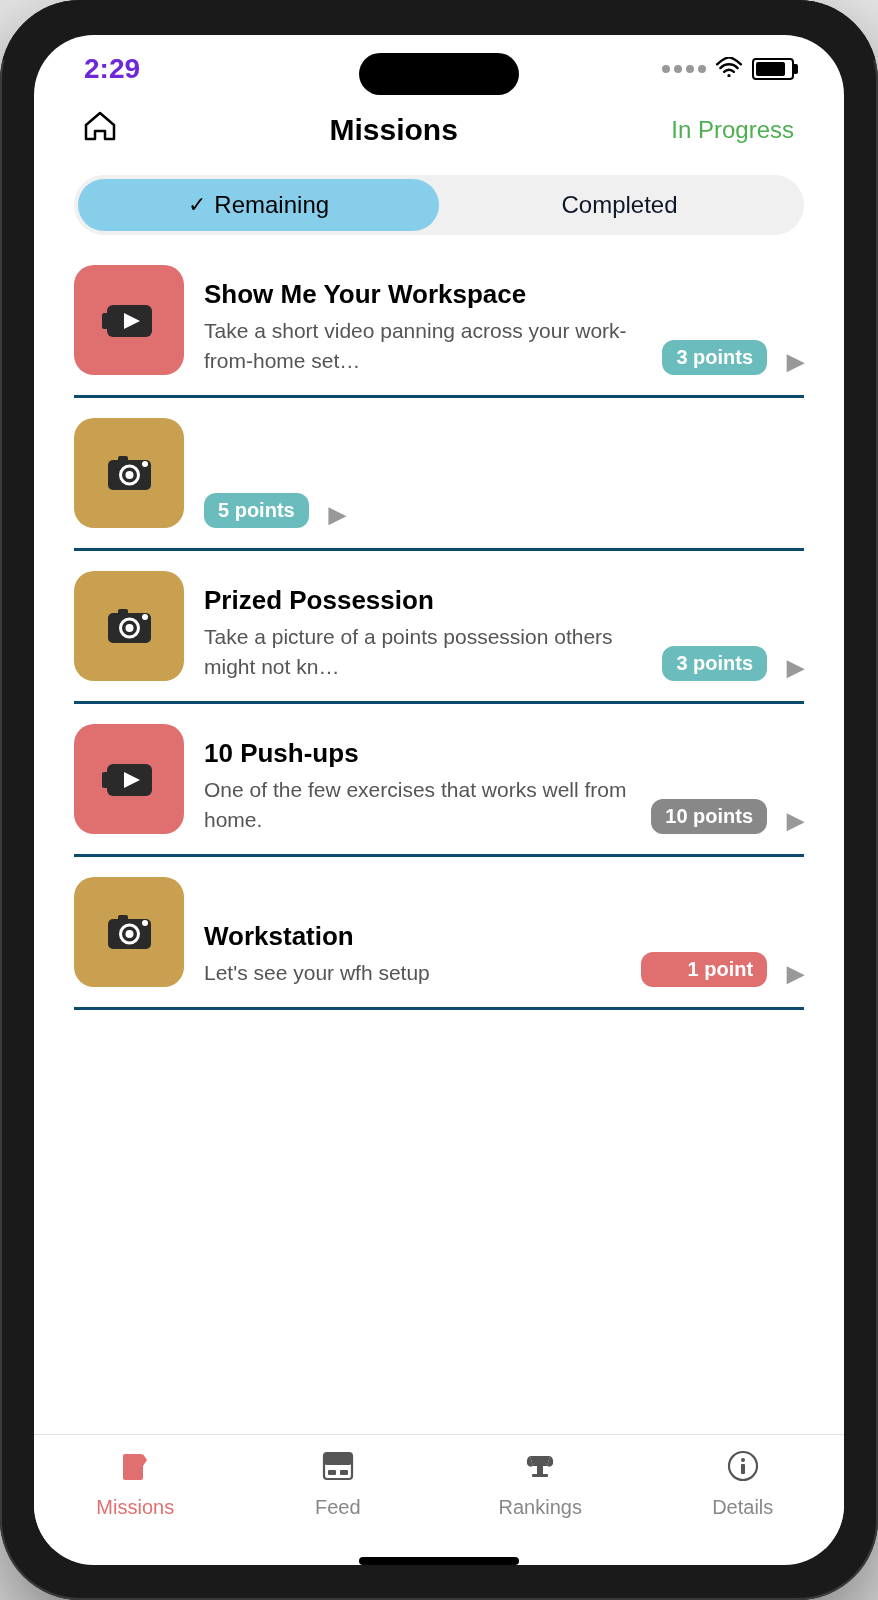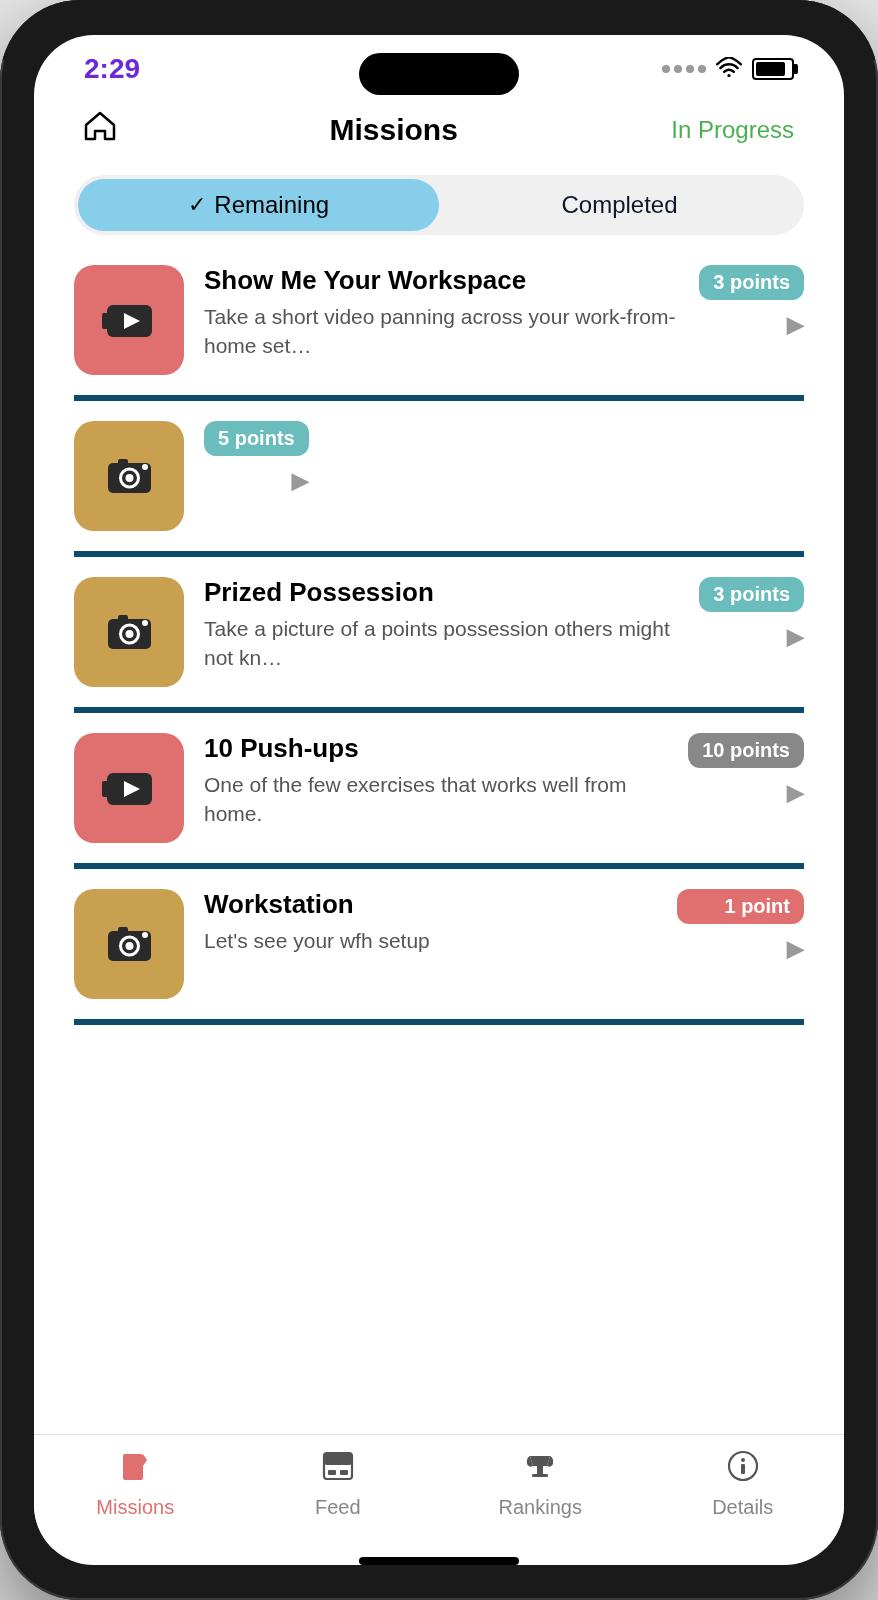--- a/index.html
+++ b/index.html
@@ -194,23 +194,23 @@
 
     
     .mission-list {
       flex: 1;
       overflow-y: auto;
       padding: 0 40px;
     }
 
     .mission-item {
       display: flex;
-      align-items: flex-start;
+      align-items: flex-end;
       padding: 20px 0;
-      border-bottom: 6px solid #0c4a6e;
+      border-bottom: 3px solid #0c4a6e;
       gap: 20px;
       cursor: pointer;
     }
 
     .mission-icon {
       width: 110px;
       height: 110px;
       border-radius: 20px;
       display: flex;
       align-items: center;
@@ -251,23 +251,23 @@
       color: #555;
       line-height: 1.4;
       display: -webkit-box;
       -webkit-line-clamp: 2;
       -webkit-box-orient: vertical;
       overflow: hidden;
     }
 
     .mission-right {
       display: flex;
-      flex-direction: column;
+      flex-direction: row;
       align-items: flex-end;
-      gap: 12px;
+      gap: 20px;
       flex-shrink: 0;
     }
 
     .points-badge {
       padding: 6px 14px;
       border-radius: 12px;
       font-size: 20px;
       font-weight: 600;
       color: #fff;
     }

